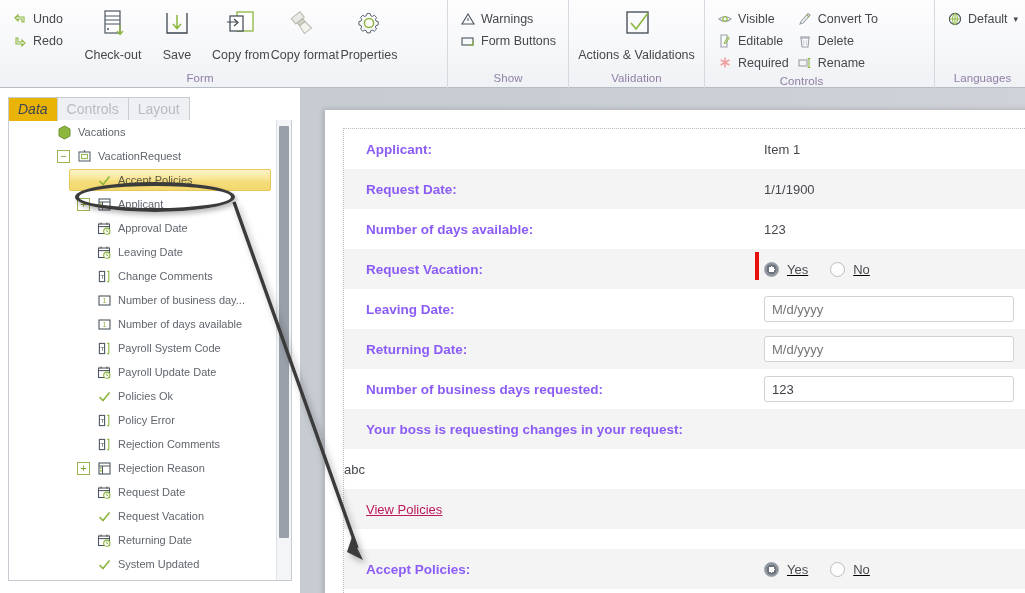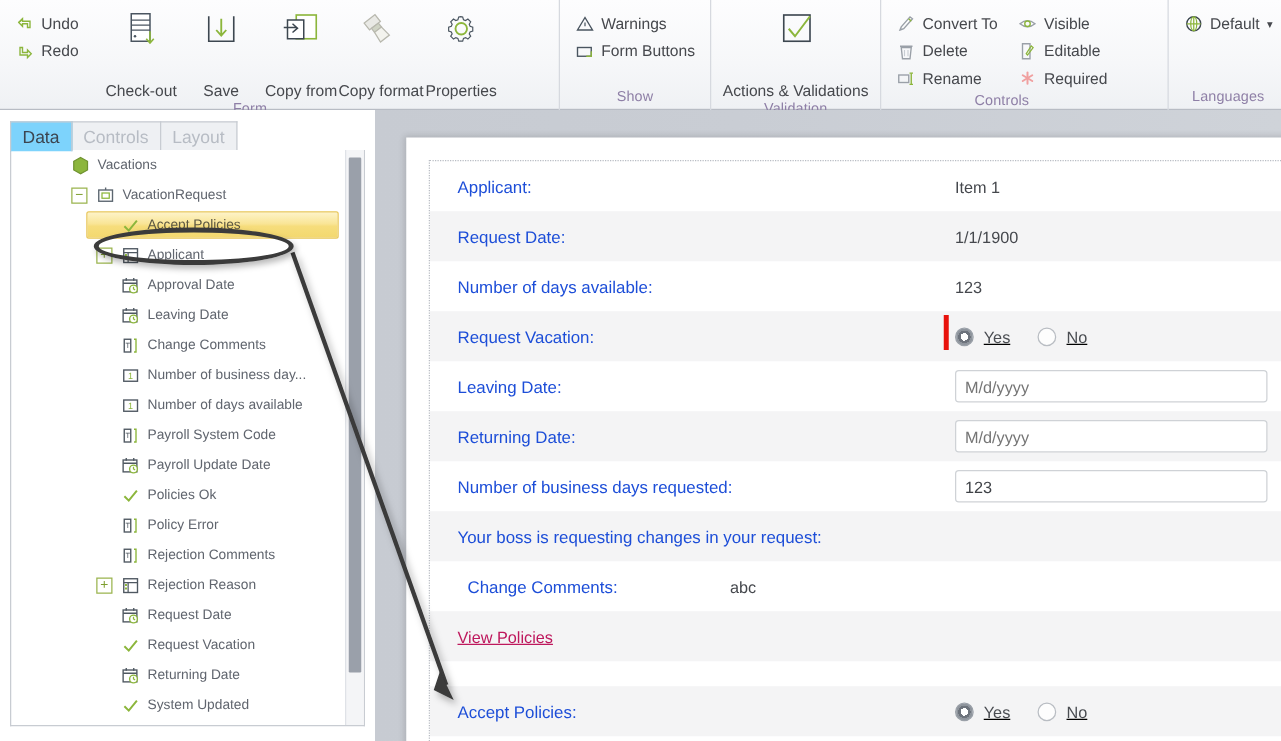--- a/index.html
+++ b/index.html
@@ -32,31 +32,31 @@
   .sm-item{display:flex;align-items:center;gap:5px;height:22px;padding:0 4px;border-radius:2px;cursor:default;}
   .sm-item .lbl{font-size:12.5px;color:#46484d;white-space:nowrap;text-align:center;}
   .sm-ico{width:16px;height:16px;display:flex;align-items:center;justify-content:center;flex:0 0 16px;}
 
   
   .big-item{
     width:auto;min-width:52px;display:flex;flex-direction:column;align-items:center;
     padding:3px 6px 0 6px;cursor:default;border-radius:2px;
   }
   .big-ico{height:38px;display:flex;align-items:flex-end;justify-content:center;}
-  .big-lbl{font-size:12.5px;color:#46484d;margin-top:21px;white-space:nowrap;}
+  .big-lbl{font-size:12.5px;color:#46484d;margin-top:3px;white-space:nowrap;}
 
   
   .leftpane{position:absolute;left:0;top:88px;width:300px;height:505px;background:#ffffff;}
   .tabstrip{position:absolute;left:8px;top:8px;height:25px;display:flex;align-items:flex-end;}
   .tab{
     height:24px;line-height:23px;padding:0 9px;font-size:14px;box-sizing:border-box;
     border:1px solid #c8ccd2;border-bottom:none;background:#eef0f3;color:#b7bcc4;cursor:default;
     margin-right:-1px;
   }
-  .tab.active{background:#7dd3fc;color:#3c4550;border-color:#c8ccd2;position:relative;z-index:3;}
+  .tab.active{background:#eab308;color:#3c4550;border-color:#c8ccd2;position:relative;z-index:3;font-style:italic;}
   .tabline{position:absolute;left:8px;top:32px;width:284px;height:1px;background:#c8ccd2;}
 
   .treebox{
     position:absolute;left:8px;top:32px;width:284px;height:461px;
     background:#fff;border:1px solid #c8ccd2;border-top:none;box-sizing:border-box;overflow:hidden;
   }
   .treescroll{position:absolute;left:0;top:0;width:268px;height:100%;}
   .tnode{display:flex;align-items:center;height:24px;white-space:nowrap;cursor:default;position:relative;}
   .tnode .tlabel{font-size:11px;color:#60656e;}
   .tnode .ticon{width:17px;height:17px;margin-right:5px;flex:0 0 17px;display:flex;align-items:center;justify-content:center;}
@@ -98,21 +98,21 @@
   .formframe{
     position:absolute;left:18px;top:18px;right:-40px;bottom:0;
     border:1px dotted #b9bdc4;box-sizing:border-box;background:#fff;
   }
   .frow{
     position:relative;height:40px;display:flex;align-items:center;box-sizing:border-box;
   }
   .frow.alt{background:#f4f4f5;}
   .frow .flabel{
     width:420px;box-sizing:border-box;padding-left:22px;
-    font-size:13.5px;font-weight:normal;color:#1d4ed8;white-space:nowrap;
+    font-size:13.5px;font-weight:bold;color:#8b5cf6;white-space:nowrap;
   }
   .frow .flabel.ind{padding-left:30px;}
   .frow .fval{font-size:13px;color:#45484d;white-space:nowrap;}
 
   .tinput{
     width:250px;height:26px;box-sizing:border-box;border:1px solid #cfd2d6;border-radius:3px;
     background:#fff;font-size:13px;color:#3e4146;padding:0 7px;line-height:24px;
   }
   .tinput.ph{color:#a9adb3;}
 
@@ -263,53 +263,20 @@
               </svg>
             </span>
             <span class="big-lbl">Actions &amp; Validations</span>
           </div>
         </div>
         <div class="rib-caption">Validation</div>
       </div>
 
       <div class="rib-group" style="width:196px;">
         <div class="rib-body">
-          <div class="sm-list" style="margin-right:8px;">
-            <div class="sm-item">
-              <span class="sm-ico">
-                <svg width="16" height="16" viewBox="0 0 16 16">
-                  <path d="M3 13 L6 12 L13 4 L11 2.5 L4 10.5 Z" fill="none" stroke="#9aa0a8" stroke-width="1.1"></path>
-                  <path d="M10 4 L12 6" stroke="#8cb63c" stroke-width="1.1"></path>
-                </svg>
-              </span>
-              <span class="lbl">Convert To</span>
-            </div>
-            <div class="sm-item">
-              <span class="sm-ico">
-                <svg width="16" height="16" viewBox="0 0 16 16">
-                  <path d="M4 5 L12 5 L11 14 L5 14 Z" fill="none" stroke="#9aa0a8" stroke-width="1.1"></path>
-                  <line x1="3" y1="4" x2="13" y2="4" stroke="#9aa0a8" stroke-width="1.1"></line>
-                  <line x1="6.6" y1="7" x2="6.6" y2="12" stroke="#c8cdd3" stroke-width=".9"></line>
-                  <line x1="9.4" y1="7" x2="9.4" y2="12" stroke="#c8cdd3" stroke-width=".9"></line>
-                </svg>
-              </span>
-              <span class="lbl">Delete</span>
-            </div>
-            <div class="sm-item">
-              <span class="sm-ico">
-                <svg width="16" height="16" viewBox="0 0 16 16">
-                  <rect x="2" y="5" width="8" height="6" fill="none" stroke="#9aa0a8" stroke-width="1.1"></rect>
-                  <line x1="12" y1="3.5" x2="12" y2="12.5" stroke="#8cb63c" stroke-width="1.1"></line>
-                  <line x1="10.6" y1="3.5" x2="13.4" y2="3.5" stroke="#8cb63c" stroke-width="1"></line>
-                  <line x1="10.6" y1="12.5" x2="13.4" y2="12.5" stroke="#8cb63c" stroke-width="1"></line>
-                </svg>
-              </span>
-              <span class="lbl">Rename</span>
-            </div>
-          </div>
           <div class="sm-list">
             <div class="sm-item">
               <span class="sm-ico">
                 <svg width="16" height="16" viewBox="0 0 16 16">
                   <path d="M2 8 Q8 3 14 8 Q8 13 2 8 Z" fill="none" stroke="#9aa0a8" stroke-width="1.1"></path>
                   <circle cx="8" cy="8" r="2.2" fill="none" stroke="#8cb63c" stroke-width="1.1"></circle>
                 </svg>
               </span>
               <span class="lbl">Visible</span>
             </div>
@@ -326,20 +293,53 @@
               <span class="sm-ico">
                 <svg width="16" height="16" viewBox="0 0 16 16">
                   <g stroke="#f0a0a0" stroke-width="1.6" stroke-linecap="round">
                     <line x1="8" y1="3" x2="8" y2="12"></line>
                     <line x1="4.2" y1="5.2" x2="11.8" y2="9.8"></line>
                     <line x1="11.8" y1="5.2" x2="4.2" y2="9.8"></line>
                   </g>
                 </svg>
               </span>
               <span class="lbl">Required</span>
+            </div>
+          </div>
+          <div class="sm-list" style="margin-right:8px;">
+            <div class="sm-item">
+              <span class="sm-ico">
+                <svg width="16" height="16" viewBox="0 0 16 16">
+                  <path d="M3 13 L6 12 L13 4 L11 2.5 L4 10.5 Z" fill="none" stroke="#9aa0a8" stroke-width="1.1"></path>
+                  <path d="M10 4 L12 6" stroke="#8cb63c" stroke-width="1.1"></path>
+                </svg>
+              </span>
+              <span class="lbl">Convert To</span>
+            </div>
+            <div class="sm-item">
+              <span class="sm-ico">
+                <svg width="16" height="16" viewBox="0 0 16 16">
+                  <path d="M4 5 L12 5 L11 14 L5 14 Z" fill="none" stroke="#9aa0a8" stroke-width="1.1"></path>
+                  <line x1="3" y1="4" x2="13" y2="4" stroke="#9aa0a8" stroke-width="1.1"></line>
+                  <line x1="6.6" y1="7" x2="6.6" y2="12" stroke="#c8cdd3" stroke-width=".9"></line>
+                  <line x1="9.4" y1="7" x2="9.4" y2="12" stroke="#c8cdd3" stroke-width=".9"></line>
+                </svg>
+              </span>
+              <span class="lbl">Delete</span>
+            </div>
+            <div class="sm-item">
+              <span class="sm-ico">
+                <svg width="16" height="16" viewBox="0 0 16 16">
+                  <rect x="2" y="5" width="8" height="6" fill="none" stroke="#9aa0a8" stroke-width="1.1"></rect>
+                  <line x1="12" y1="3.5" x2="12" y2="12.5" stroke="#8cb63c" stroke-width="1.1"></line>
+                  <line x1="10.6" y1="3.5" x2="13.4" y2="3.5" stroke="#8cb63c" stroke-width="1"></line>
+                  <line x1="10.6" y1="12.5" x2="13.4" y2="12.5" stroke="#8cb63c" stroke-width="1"></line>
+                </svg>
+              </span>
+              <span class="lbl">Rename</span>
             </div>
           </div>
         </div>
         <div class="rib-caption">Controls</div>
       </div>
 
       <div class="rib-group" style="width:112px;margin-left:36px;">
         <div class="rib-body">
           <div class="sm-list">
             <div class="sm-item">
@@ -401,21 +401,20 @@
             <input type="text" class="tinput ph" placeholder="M/d/yyyy" style="">
           </div>
           <div class="frow">
             <div class="flabel">Number of business days requested:</div>
             <input type="text" class="tinput" value="123" style="">
           </div>
           <div class="frow alt">
             <div class="flabel">Your boss is requesting changes in your request:</div>
           </div>
           <div class="frow">
-            <div class="flabel ind" style="width: 240px;">Change Comments:</div>
             <div class="fval">abc</div>
           </div>
           <div class="frow alt">
             <span class="flink">View Policies</span>
           </div>
           <div class="frow" style="height: 20px;"></div>
           <div class="frow alt">
             <div class="flabel">Accept Policies:</div>
             <div class="radiogrp">
               <label class="radio">

